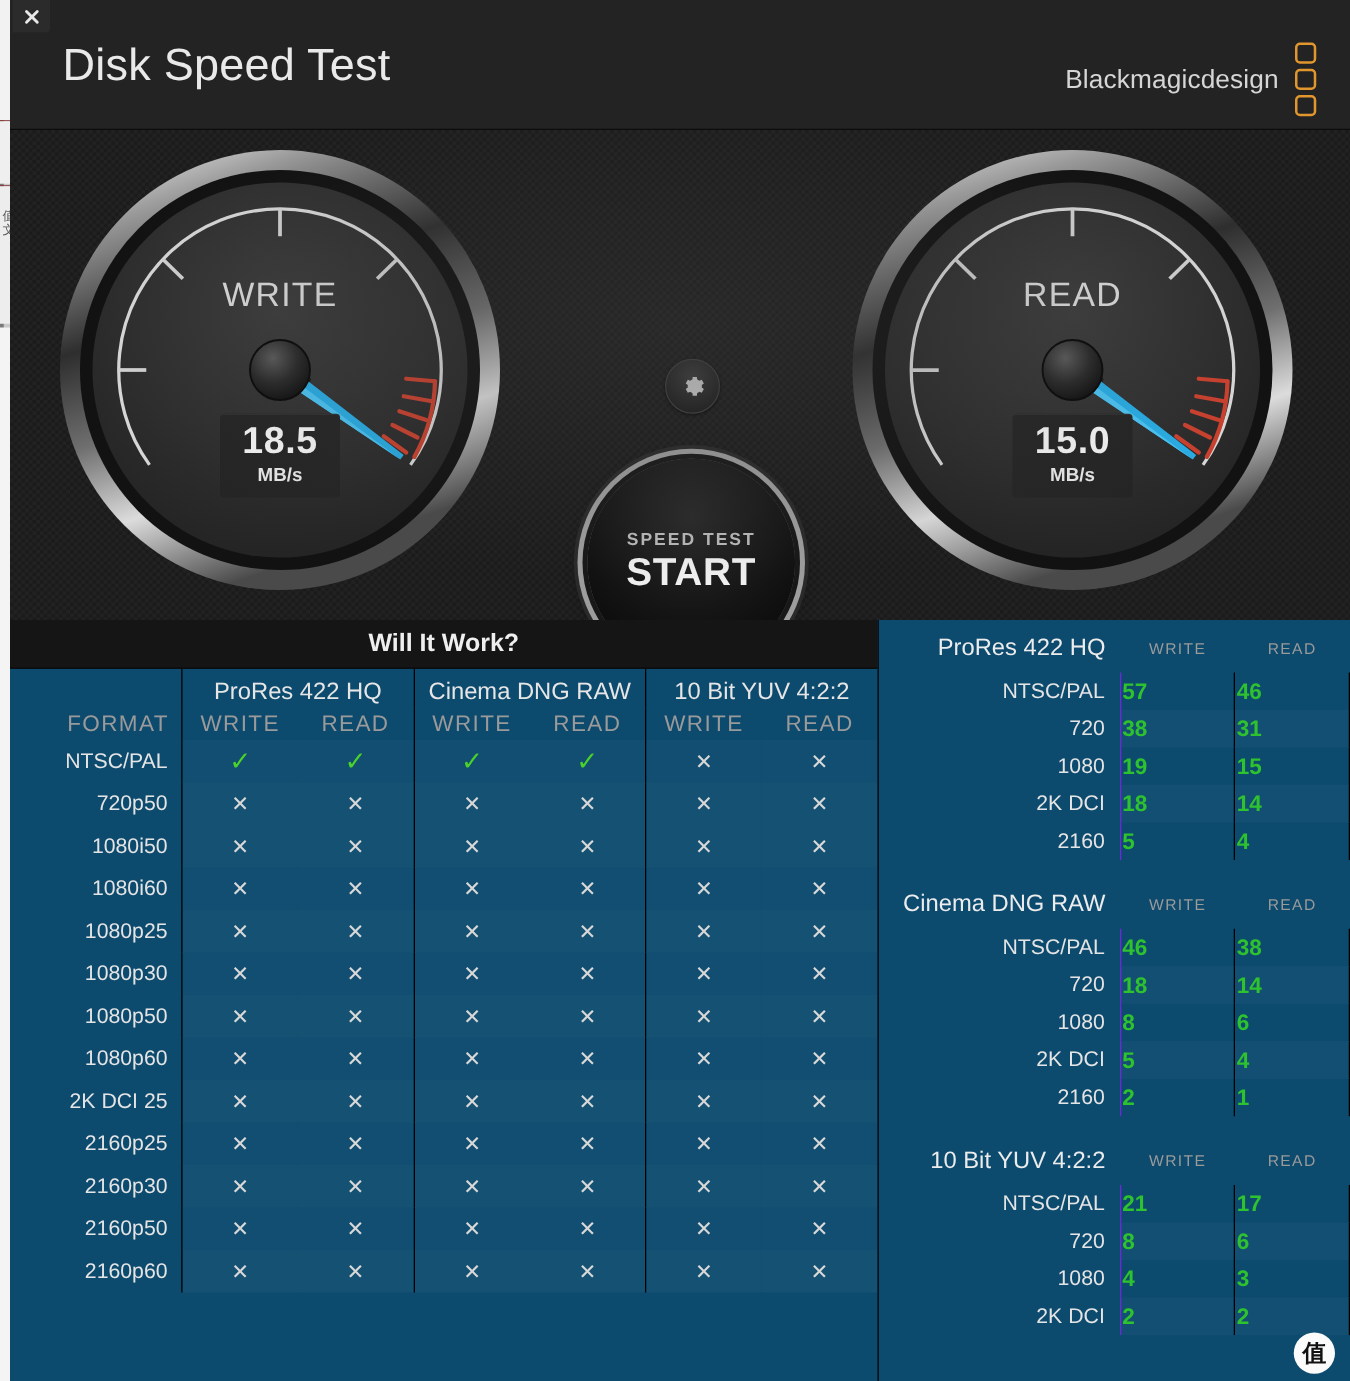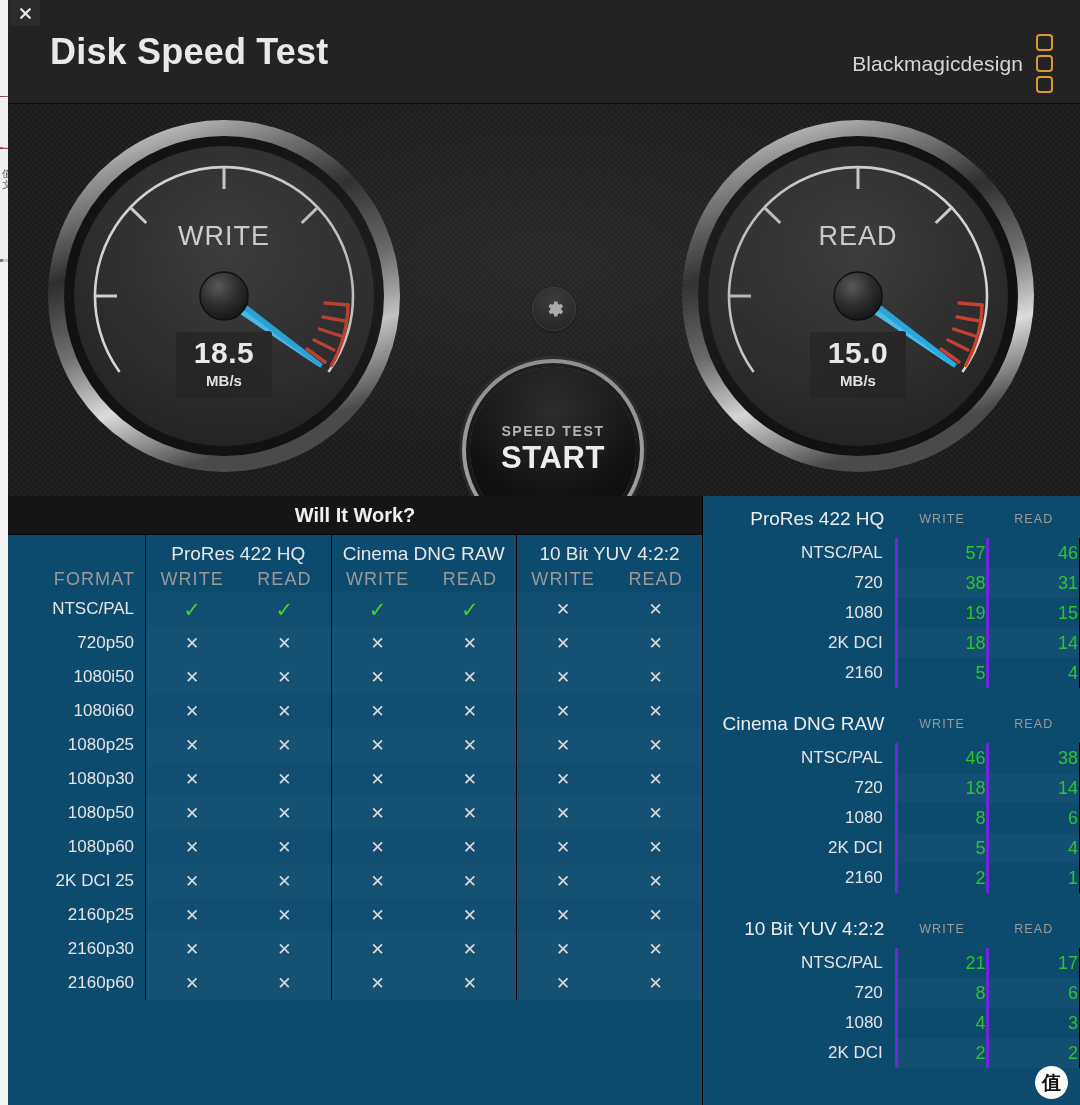--- a/index.html
+++ b/index.html
@@ -32,21 +32,21 @@
   #close-button svg{display:block;}
 
   
   #app-header{
     position:absolute;left:0;top:0;width:1072px;height:103px;
     background:#232323;
     border-bottom:1px solid #0c0c0c;
   }
   #app-title{
     position:absolute;left:42px;top:31px;
-    font-size:36px;font-weight:700;color:#e9e9e9;letter-spacing:.2px;
+    font-size:36px;font-weight:400;color:#e9e9e9;letter-spacing:.2px;
     font-family:"Liberation Sans","DejaVu Sans",sans-serif;
     white-space:nowrap;
   }
   #brand-wrap{
     position:absolute;right:27px;top:34px;display:flex;align-items:center;gap:13px;
   }
   #brand-name{font-size:21px;font-weight:300;color:#d6d6d6;letter-spacing:.1px;white-space:nowrap;}
   #brand-mark{display:flex;flex-direction:column;gap:4px;}
   #brand-mark i{
     display:block;width:17px;height:17px;border:2px solid #e2962e;border-radius:4px;box-sizing:border-box;
@@ -159,22 +159,22 @@
     text-align:right;padding-right:12px !important;font-size:19px;color:#ececec;
     height:37px;white-space:nowrap;
   }
   .f-grp-sub{
     text-align:center;font-size:12.5px;color:#9a9a9a;letter-spacing:1.1px;height:37px;vertical-align:middle;
   }
   .f-res{
     text-align:right;padding-right:12px !important;font-size:17px;color:#e4e4e4;height:28px;white-space:nowrap;
   }
   .f-num{
-    text-align:right;font-size:18px;color:#2fc22f;height:28px;font-weight:400;
-    border-left:3px solid #6d28d9;border-right:1px solid #000;
+    text-align:left;font-size:18px;color:#2fc22f;height:28px;font-weight:700;
+    border-left:1px solid #6d28d9;border-right:1px solid #000;
   }
   .f-num.shade{background:rgba(255,255,255,.03);}
   .f-spacer{height:14px;}
 
   
   #watermark{
     position:absolute;right:12px;bottom:6px;display:flex;align-items:center;gap:9px;z-index:30;pointer-events:none;
   }
   #watermark-badge{
     width:33px;height:33px;border-radius:50%;background:#fbfbfb;color:#111;
@@ -474,20 +474,29 @@
             <tr>
               <td class="fmt-cell">2160p30</td>
               <td class="mark-cell alt grp-sep"><span class="mark-no">✕</span></td>
               <td class="mark-cell alt"><span class="mark-no">✕</span></td>
               <td class="mark-cell alt grp-sep"><span class="mark-no">✕</span></td>
               <td class="mark-cell alt"><span class="mark-no">✕</span></td>
               <td class="mark-cell alt grp-sep"><span class="mark-no">✕</span></td>
               <td class="mark-cell alt"><span class="mark-no">✕</span></td>
             </tr>
             <tr>
+              <td class="fmt-cell">2160p50</td>
+              <td class="mark-cell band grp-sep"><span class="mark-no">✕</span></td>
+              <td class="mark-cell band"><span class="mark-no">✕</span></td>
+              <td class="mark-cell band grp-sep"><span class="mark-no">✕</span></td>
+              <td class="mark-cell band"><span class="mark-no">✕</span></td>
+              <td class="mark-cell band grp-sep"><span class="mark-no">✕</span></td>
+              <td class="mark-cell band"><span class="mark-no">✕</span></td>
+            </tr>
+            <tr>
               <td class="fmt-cell">2160p60</td>
               <td class="mark-cell alt grp-sep"><span class="mark-no">✕</span></td>
               <td class="mark-cell alt"><span class="mark-no">✕</span></td>
               <td class="mark-cell alt grp-sep"><span class="mark-no">✕</span></td>
               <td class="mark-cell alt"><span class="mark-no">✕</span></td>
               <td class="mark-cell alt grp-sep"><span class="mark-no">✕</span></td>
               <td class="mark-cell alt"><span class="mark-no">✕</span></td>
             </tr>
           </tbody>
       </table>

